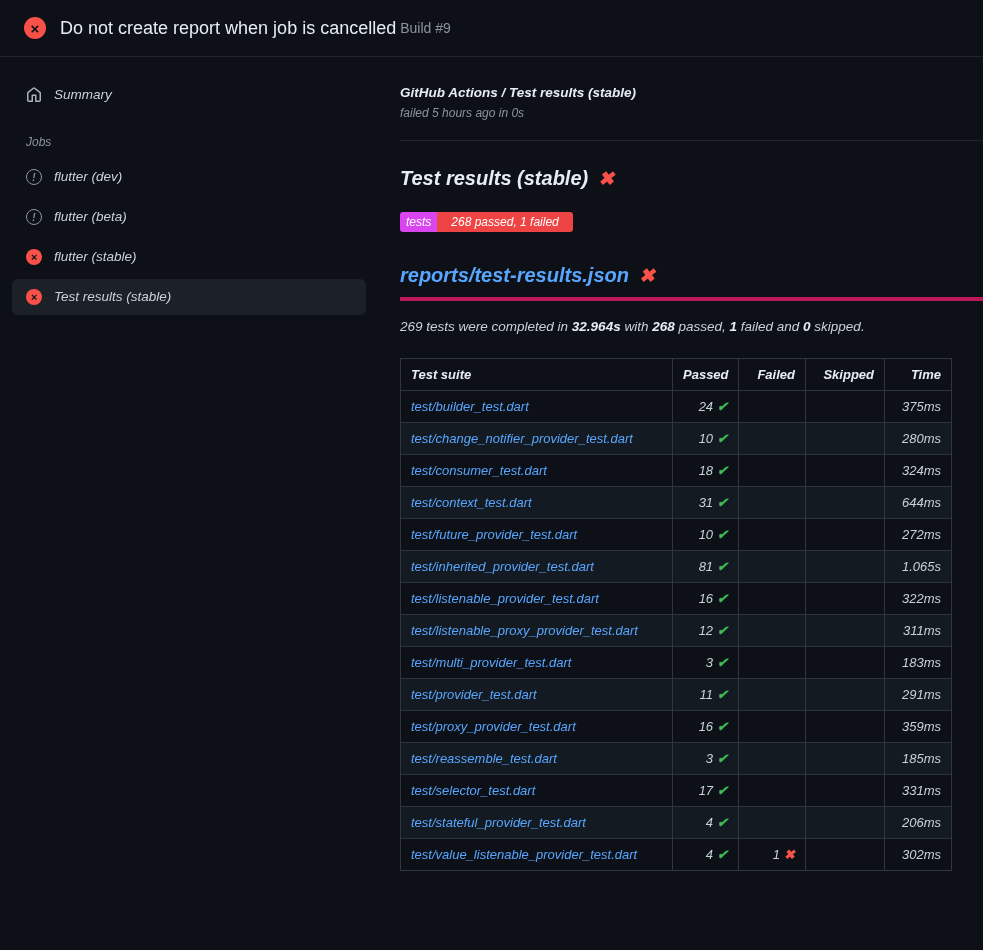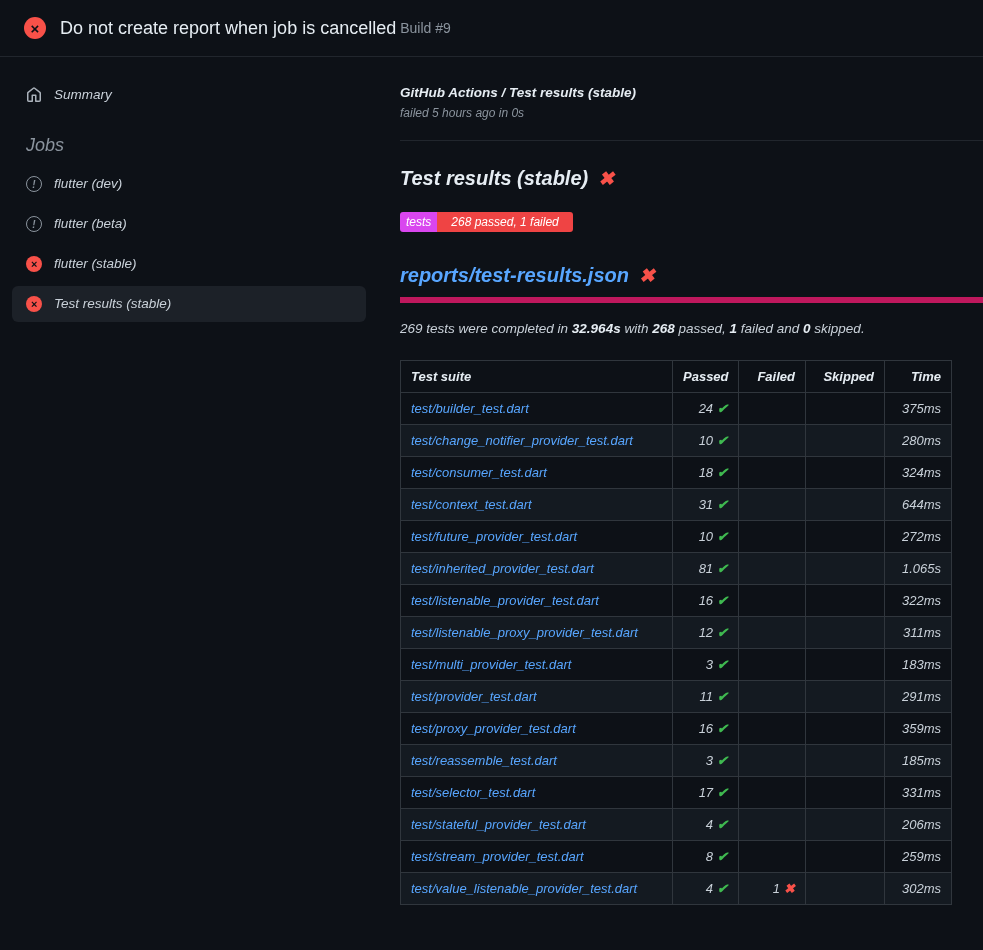--- a/index.html
+++ b/index.html
@@ -49,21 +49,21 @@
   .sidebar { width: 380px; flex-shrink: 0; padding: 20px 14px 0 12px; }
   .side-item {
     display: flex; align-items: center; gap: 12px;
     padding: 10px 14px; margin-bottom: 4px;
     border-radius: 6px;
     font-size: 13.5px; color: #c9d1d9;
     cursor: pointer;
   }
   .side-item.selected { background: #1c2128; }
   .side-item .label { line-height: 16px; }
-  .jobs-label { color: #8b949e; font-size: 18px; margin: 22px 0 10px 14px; }
+  .jobs-label { color: #8b949e; font-size: 12px; margin: 22px 0 10px 14px; }
   .home-icon { display: inline-flex; width: 16px; height: 16px; flex-shrink: 0; }
 
   
   .main { flex: 1; padding: 28px 0 0 20px; }
   .breadcrumb { font-size: 13.5px; font-weight: 700; color: #e6edf3; }
   .status-line { font-size: 12px; color: #8b949e; margin-top: 6px; }
   .divider { border: none; border-top: 1px solid #21262d; margin-top: 20px; }
 
   .section-heading {
     margin-top: 26px;
@@ -72,21 +72,21 @@
   }
   .x-mark { color: #f85149; font-size: 19px; font-weight: 700; }
 
   .badge { display: inline-flex; margin-top: 22px; font-size: 12px; border-radius: 3px; overflow: hidden; line-height: 1; }
   .badge-left  { background: #d946ef; color: #ffffff; padding: 4px 6px; }
   .badge-right { background: #ef4444; color: #ffffff; padding: 4px 14px; }
 
   .report-heading {
     margin-top: 32px;
     padding-bottom: 10px;
-    border-bottom: 6px solid #be185d;
+    border-bottom: 4px solid #be185d;
     font-size: 20px; font-weight: 700;
     display: flex; align-items: center; gap: 10px;
   }
   .report-link { color: #58a6ff; text-decoration: none; }
 
   .summary-line { margin-top: 18px; font-size: 13.5px; color: #c9d1d9; }
   .summary-line b { color: #e6edf3; }
 
   
   table.results {
@@ -284,27 +284,20 @@
     <td class="num"><span class="val">331ms</span></td>
   </tr>
             <tr>
     <td class="suite-cell"><a href="#" class="suite-link">test/stateful_provider_test.dart</a></td>
     <td class="num"><span class="val">4</span><span class="check">✔</span></td>
     <td class="num"><span class="val"></span></td>
     <td class="num"><span class="val"></span></td>
     <td class="num"><span class="val">206ms</span></td>
   </tr>
             <tr>
-    <td class="suite-cell"><a href="#" class="suite-link">test/stream_provider_test.dart</a></td>
-    <td class="num"><span class="val">8</span><span class="check">✔</span></td>
-    <td class="num"><span class="val"></span></td>
-    <td class="num"><span class="val"></span></td>
-    <td class="num"><span class="val">259ms</span></td>
-  </tr>
-            <tr>
     <td class="suite-cell"><a href="#" class="suite-link">test/value_listenable_provider_test.dart</a></td>
     <td class="num"><span class="val">4</span><span class="check">✔</span></td>
     <td class="num"><span class="val">1</span><span class="cross">✖</span></td>
     <td class="num"><span class="val"></span></td>
     <td class="num"><span class="val">302ms</span></td>
   </tr>
           </tbody>
       </table>
     </main>
 

